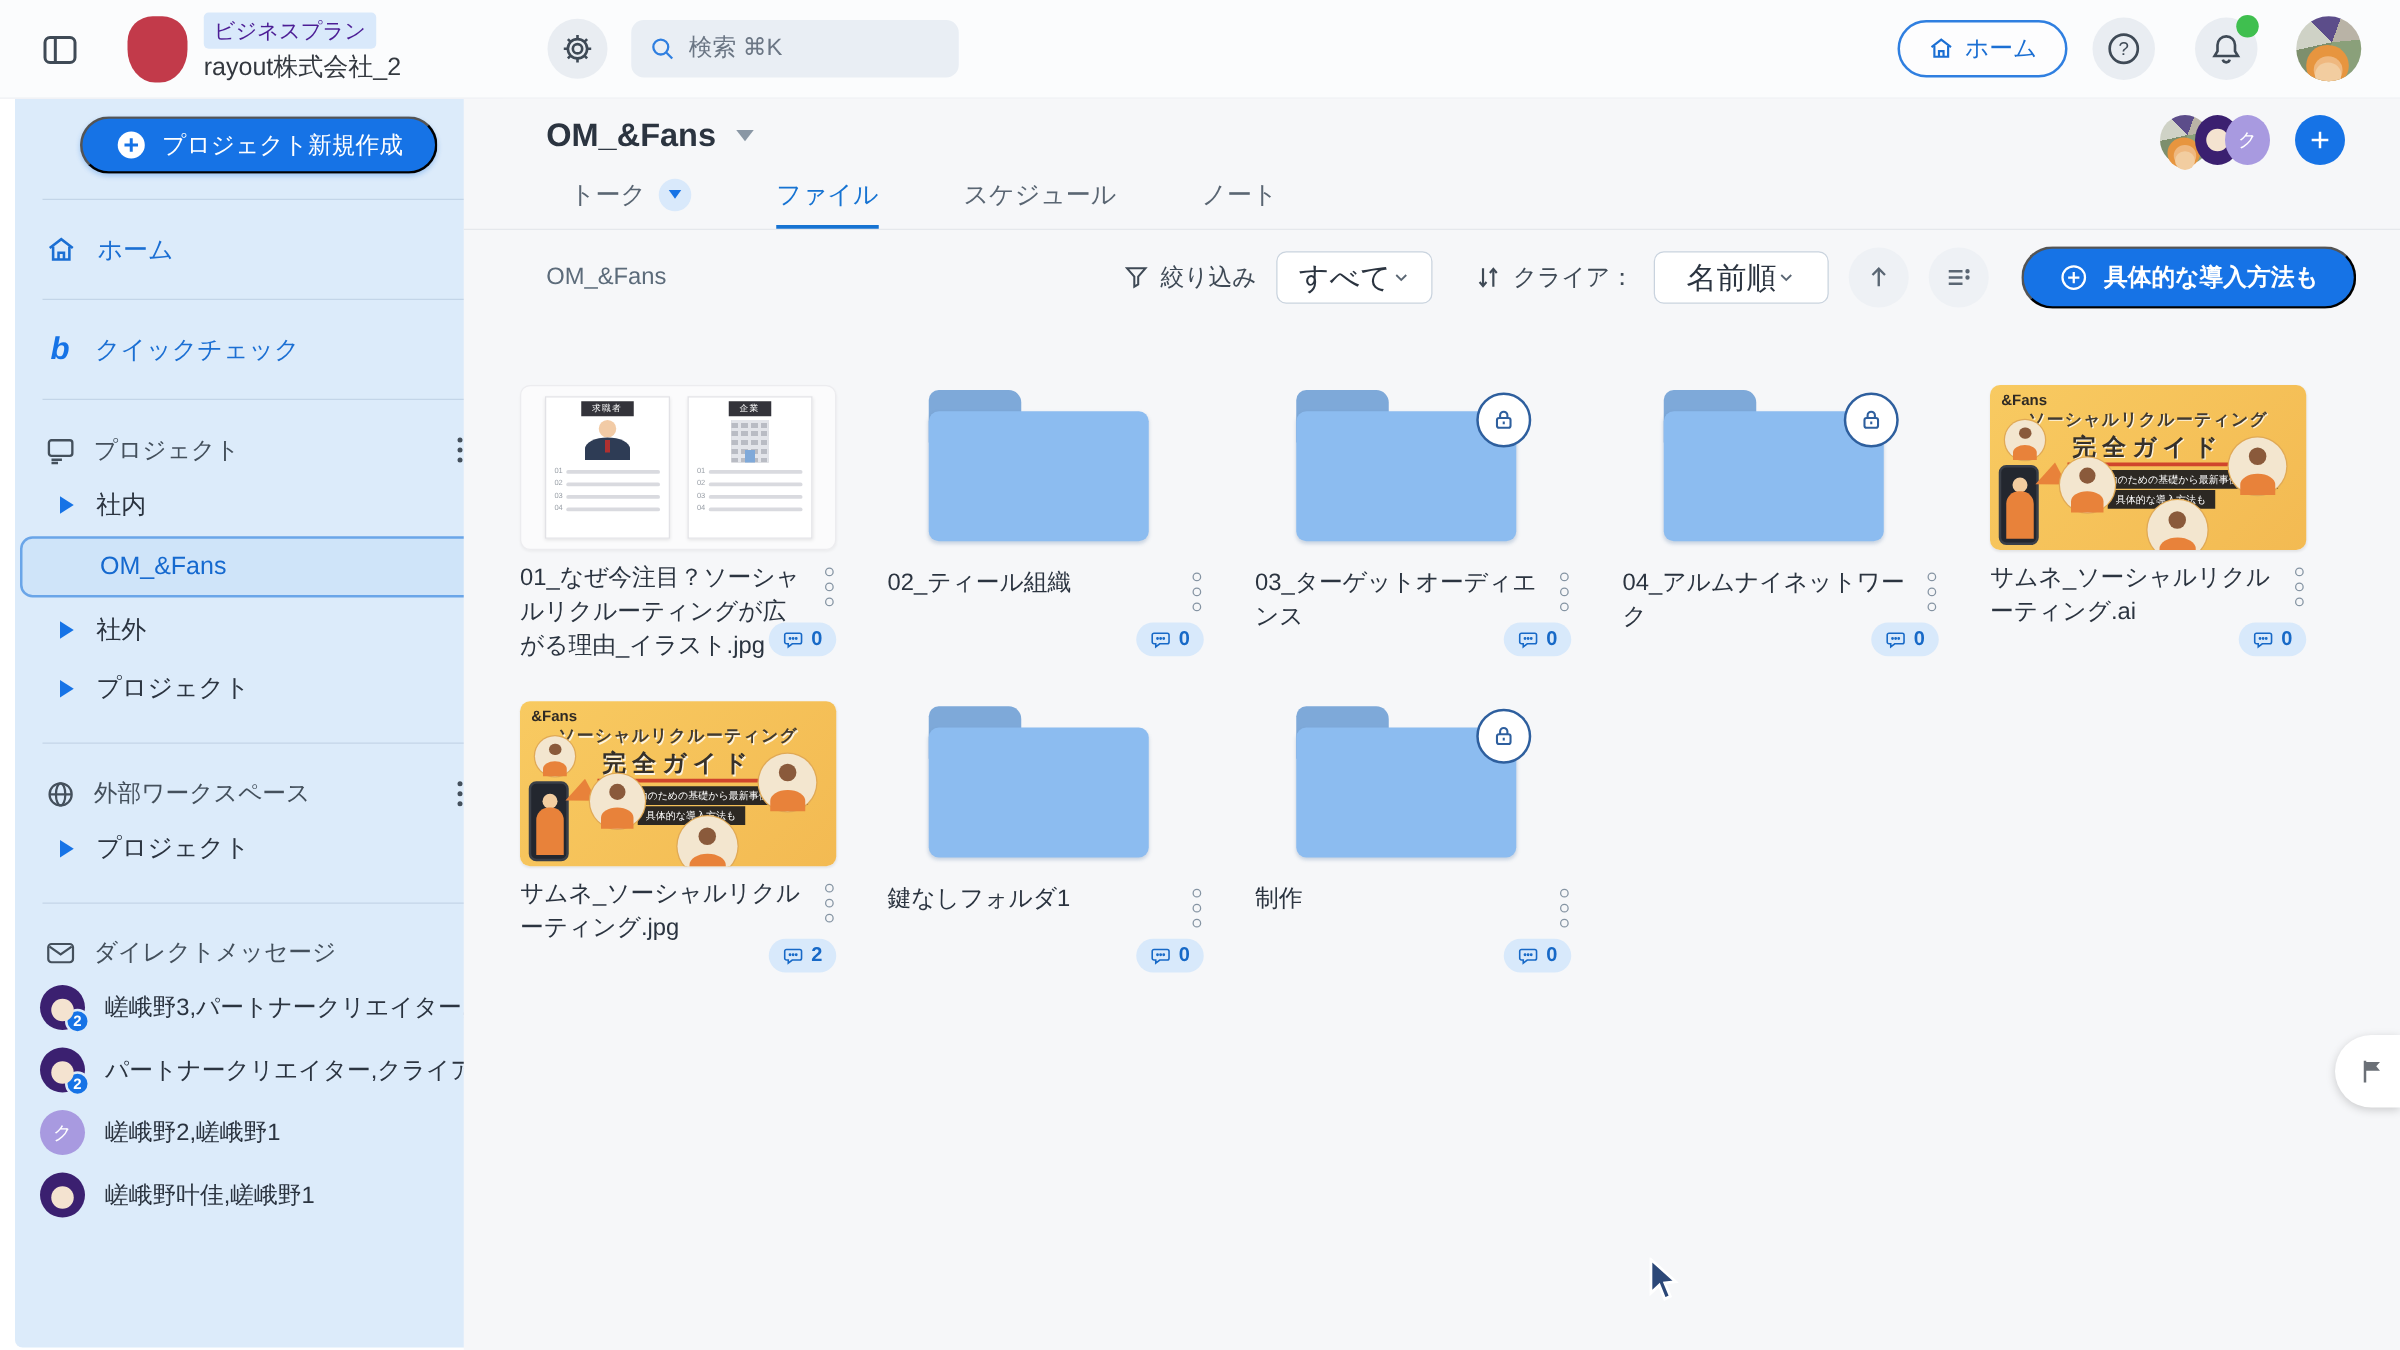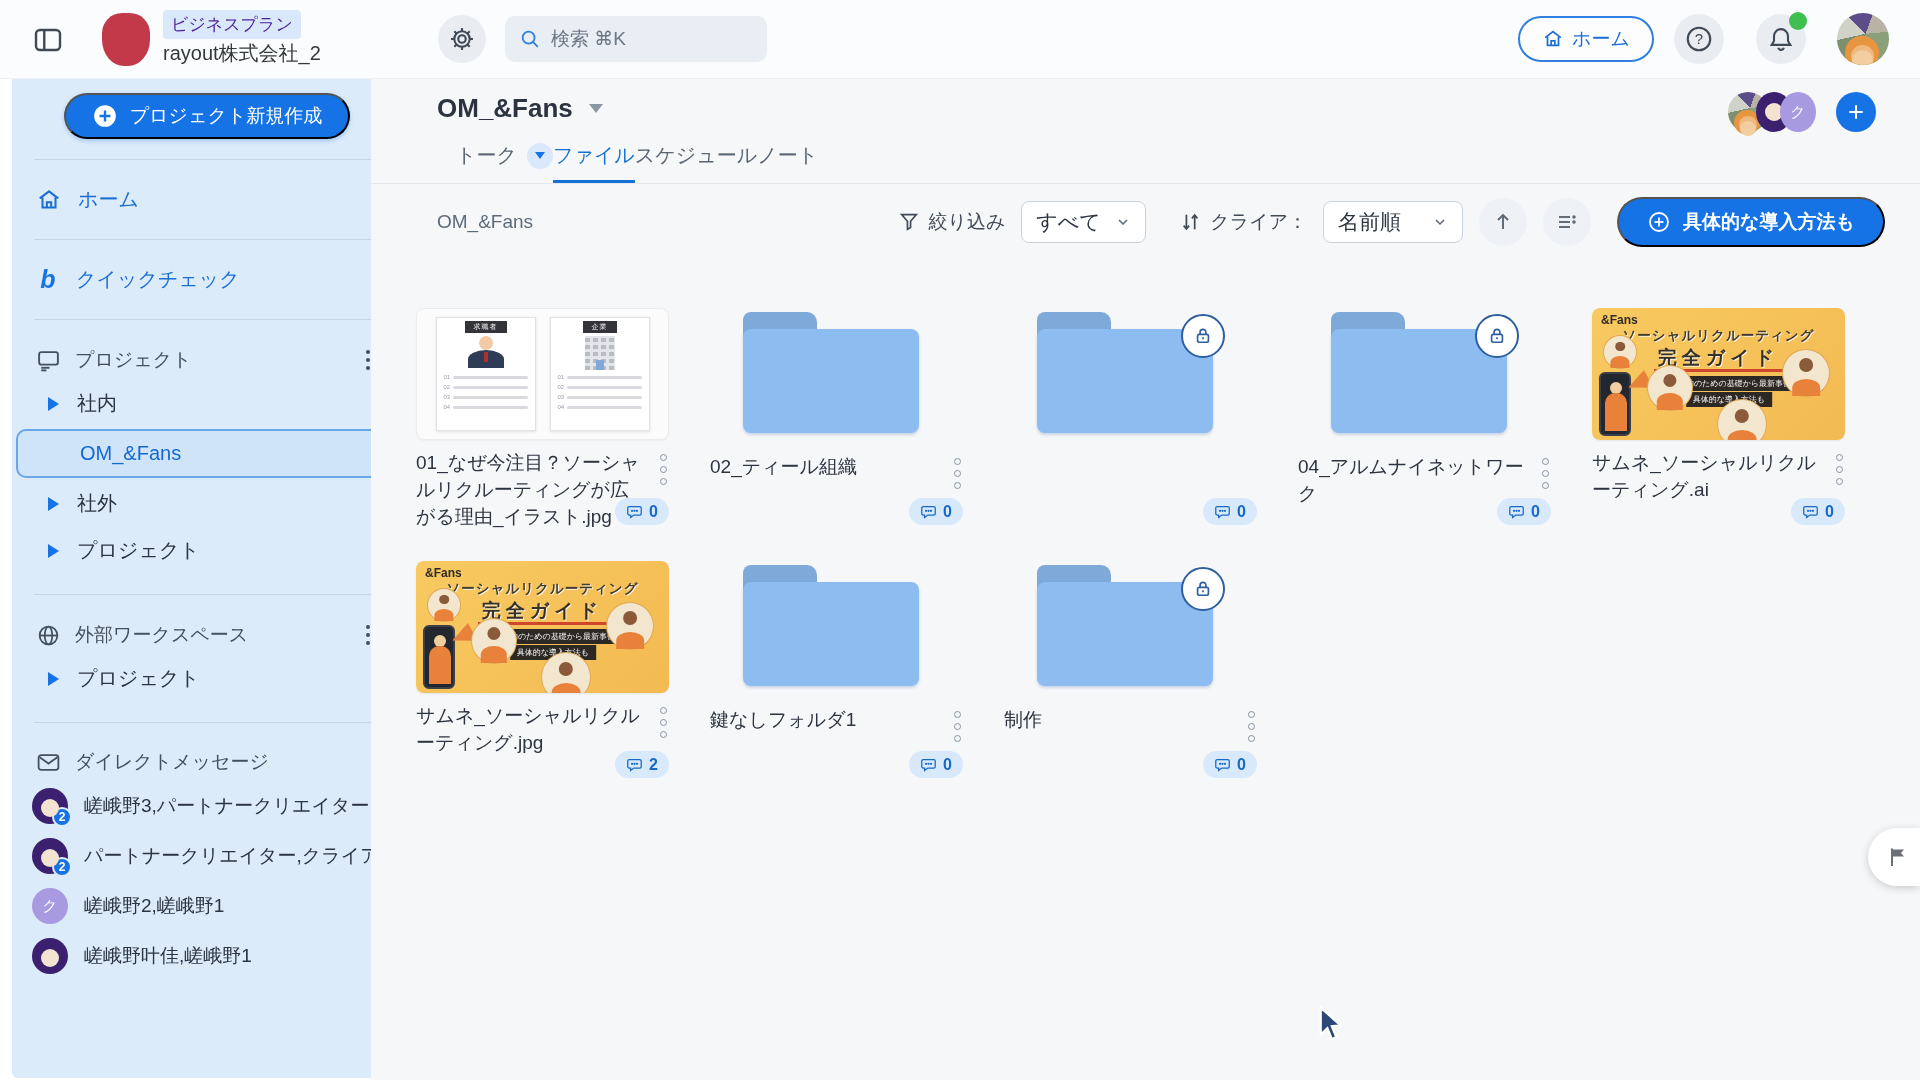--- a/index.html
+++ b/index.html
@@ -51,31 +51,31 @@
   
   .main { position:absolute; left:371px; top:79px; right:0; bottom:0; background:#f6f7f9; }
   .main-header { position:relative; height:105px; border-bottom:1px solid #e5e8ec; }
   .proj-title-row { position:absolute; left:66px; top:14px; display:flex; align-items:center; gap:16px; }
   .proj-title { font-size:26px; font-weight:600; color:#2b3440; }
   .caret-down { width:0; height:0; border-top:9px solid #8a97a5; border-left:7px solid transparent; border-right:7px solid transparent; cursor:pointer; }
   .member-cluster { position:absolute; right:44px; top:13px; display:flex; align-items:center; }
   .member-av { width:40px; height:40px; border-radius:50%; border:none; position:relative; }
   .member-av + .member-av { margin-left:-12px; }
   .add-member-btn { margin-left:20px; width:40px; height:40px; border-radius:50%; background:#1673e6; color:#fff; display:flex; align-items:center; justify-content:center; cursor:pointer; }
-  .tabs { position:absolute; left:85px; bottom:0; display:flex; align-items:flex-end; }
+  .tabs { position:absolute; left:85px; bottom:0; display:flex; gap:68px; align-items:flex-end; }
   .tab { font-size:20px; color:#5a6673; padding-bottom:14px; display:flex; align-items:center; gap:10px; cursor:pointer; }
   .tab.active { color:#1673d2; border-bottom:3px solid #1673d2; padding-bottom:11px; }
   .tab-drop { width:26px; height:26px; border-radius:50%; background:#d9e9fb; display:flex; align-items:center; justify-content:center; }
   .tab-drop i { width:0; height:0; border-top:7px solid #1673e6; border-left:5px solid transparent; border-right:5px solid transparent; }
 
   .toolbar { position:absolute; left:0; right:0; top:105px; height:75px; display:flex; align-items:center; }
   .crumb { position:absolute; left:66px; font-size:19px; color:#5c6b7a; }
   .tools { position:absolute; right:35px; display:flex; align-items:center; gap:16px; }
   .tool-label { display:flex; align-items:center; gap:8px; font-size:19px; color:#3f4a56; cursor:pointer; }
-  .select { height:42px; background:#fff; border:1px solid #c9d3de; border-radius:8px; display:flex; align-items:center; justify-content:space-between; padding:0 14px; font-size:21px; color:#2b3440; cursor:pointer; }
+  .select { height:42px; background:#fff; border:1px solid #c9d3de; border-radius:8px; display:flex; align-items:center; justify-content:center; padding:0 14px; font-size:24px; color:#2b3440; cursor:pointer; }
   .sel-filter { width:125px; margin-right:18px; }
   .sel-sort { width:140px; }
   .round-tool { width:48px; height:48px; border-radius:50%; background:#eef1f5; display:flex; align-items:center; justify-content:center; cursor:pointer; }
   .upload-btn { height:50px; padding:0 28px; background:#1673e6; border-radius:25px; color:#fff; font-size:19px; font-weight:600; display:flex; align-items:center; gap:12px; cursor:pointer; margin-left:10px; }
 
   
   .grid { position:absolute; left:45px; top:229px; display:grid; grid-template-columns:repeat(5,253px); grid-auto-rows:253px; column-gap:41px; }
   .cell { position:relative; cursor:pointer; }
   .thumb { height:132px; }
   .meta { display:flex; margin-top:10px; }
@@ -490,20 +490,28 @@
             <div class="folder">
           <span class="lockbadge">
             <svg width="20" height="20" viewBox="0 0 24 24" fill="none" stroke="#2e5f9e" stroke-width="2">
                   <path d="M8.5 10V7.5a3.5 3.5 0 0 1 7 0V10"></path>
                   <rect x="5.5" y="10" width="13" height="9.5" rx="2"></rect>
                   <line x1="12" y1="13.5" x2="12" y2="16"></line>
                 </svg>
           </span>
             </div>
           </div>
+        <div class="meta">
+            <div class="fname">03_ターゲットオーディエンス</div>
+          <span class="kebab">
+              <i></i>
+              <i></i>
+              <i></i>
+            </span>
+          </div>
         <div class="cbadge">
           <svg width="17" height="17" viewBox="0 0 24 24" fill="none" stroke="#1769c7" stroke-width="1.8">
               <path d="M4.5 5h15a2 2 0 0 1 2 2v8a2 2 0 0 1-2 2h-8.5l-4.5 3.5V17h-2a2 2 0 0 1-2-2V7a2 2 0 0 1 2-2z"></path>
               <circle cx="8.5" cy="11" r="0.7" fill="#1769c7"></circle>
               <circle cx="12" cy="11" r="0.7" fill="#1769c7"></circle>
               <circle cx="15.5" cy="11" r="0.7" fill="#1769c7"></circle>
             </svg>
           <span>0</span>
         </div>
       </div>

